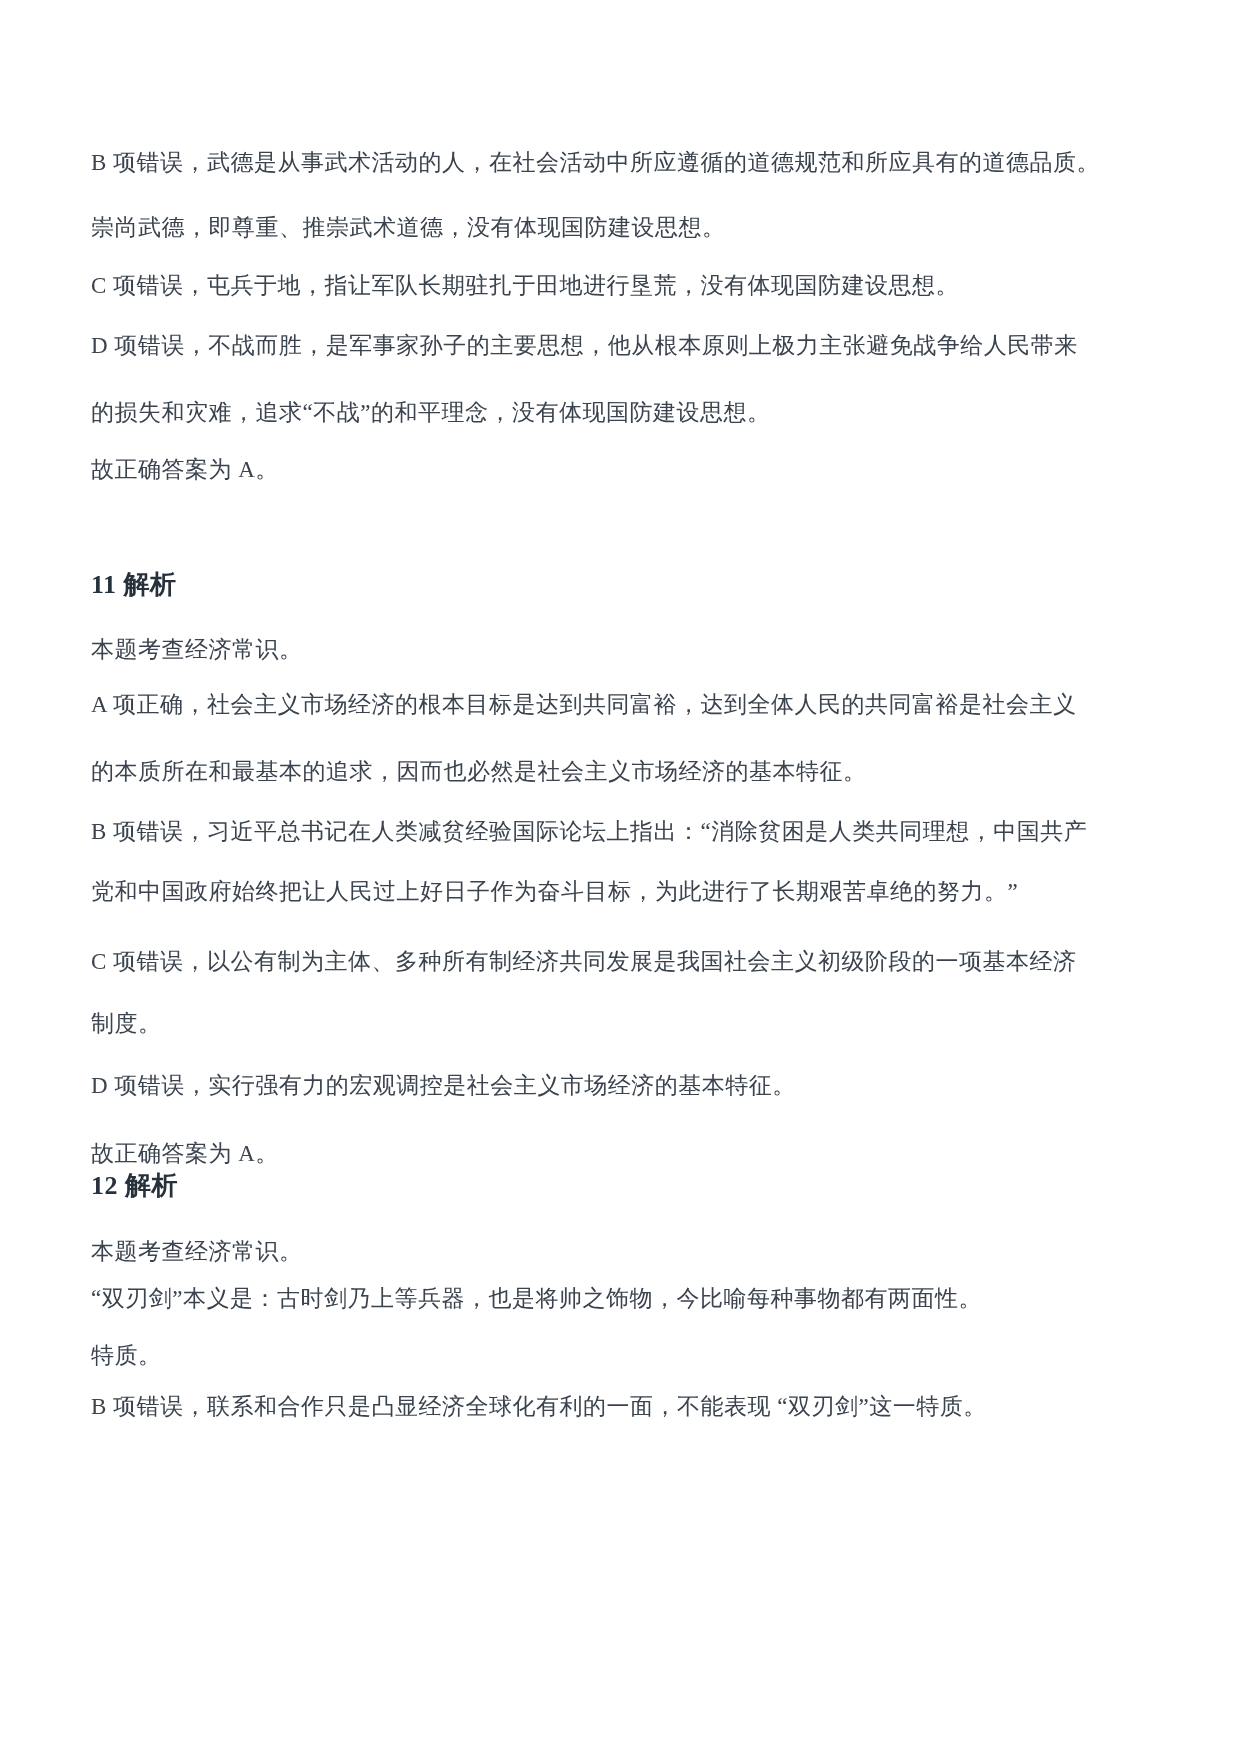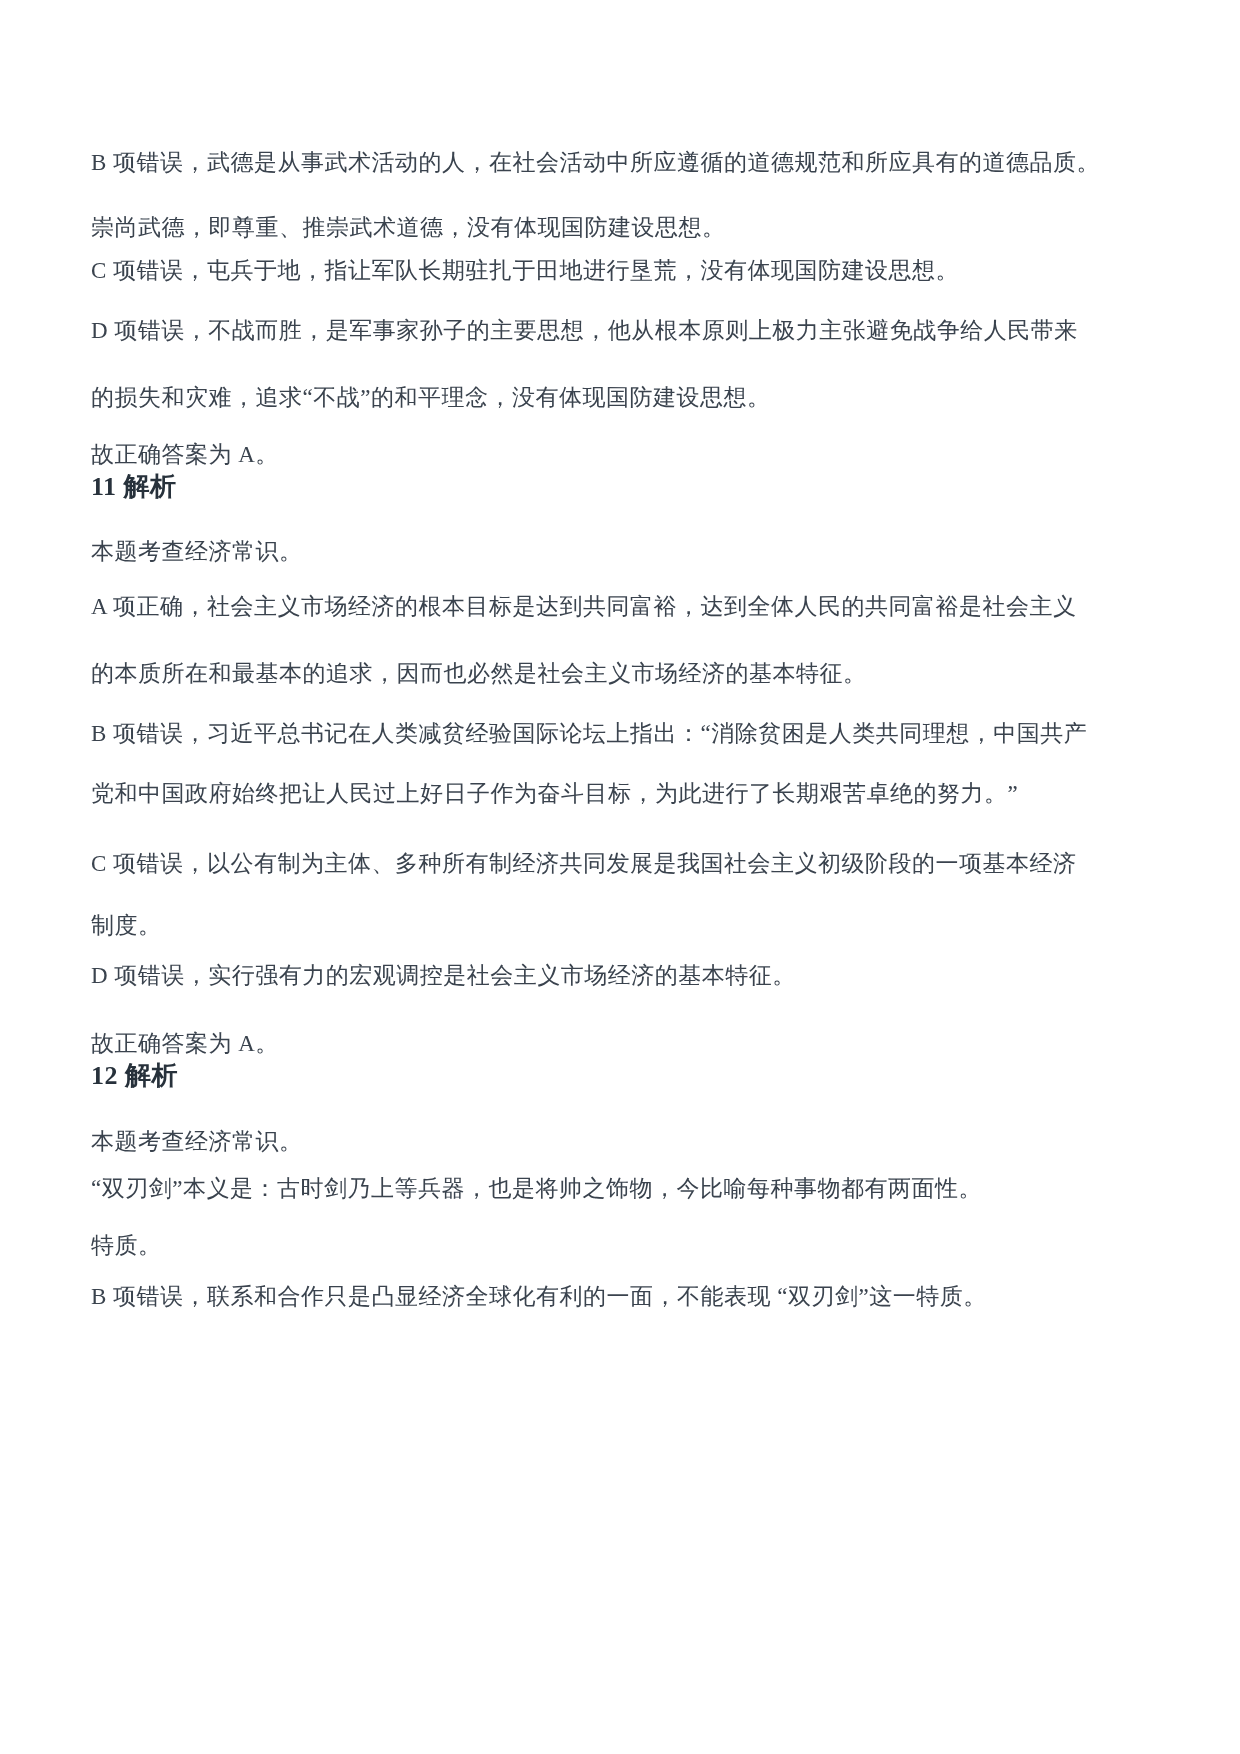--- a/index.html
+++ b/index.html
@@ -35,33 +35,33 @@
     white-space: nowrap;
   }
 </style>
 </head>
 <body>
 
 <div class="page">
   <div class="content">
     <div class="line">B 项错误，武德是从事武术活动的人，在社会活动中所应遵循的道德规范和所应具有的道德品质。</div>
     <div class="line" style="margin-top:35px">崇尚武德，即尊重、推崇武术道德，没有体现国防建设思想。</div>
-    <div class="line" style="margin-top:13px">C 项错误，屯兵于地，指让军队长期驻扎于田地进行垦荒，没有体现国防建设思想。</div>
+    <div class="line" style="margin-top:28px">C 项错误，屯兵于地，指让军队长期驻扎于田地进行垦荒，没有体现国防建设思想。</div>
     <div class="line" style="margin-top:30px">D 项错误，不战而胜，是军事家孙子的主要思想，他从根本原则上极力主张避免战争给人民带来</div>
     <div class="line" style="margin-top:37px">的损失和灾难，追求“不战”的和平理念，没有体现国防建设思想。</div>
     <div class="line" style="margin-top:27px">故正确答案为 A。</div>
-    <div class="heading" style="">11 解析</div>
+    <div class="heading" style="margin-top:83px">11 解析</div>
     <div class="line" style="margin-top:33px">本题考查经济常识。</div>
     <div class="line" style="margin-top:25px">A 项正确，社会主义市场经济的根本目标是达到共同富裕，达到全体人民的共同富裕是社会主义</div>
     <div class="line" style="margin-top:37px">的本质所在和最基本的追求，因而也必然是社会主义市场经济的基本特征。</div>
     <div class="line" style="margin-top:30px">B 项错误，习近平总书记在人类减贫经验国际论坛上指出：“消除贫困是人类共同理想，中国共产</div>
     <div class="line" style="margin-top:30px">党和中国政府始终把让人民过上好日子作为奋斗目标，为此进行了长期艰苦卓绝的努力。”</div>
     <div class="line" style="margin-top:40px">C 项错误，以公有制为主体、多种所有制经济共同发展是我国社会主义初级阶段的一项基本经济</div>
     <div class="line" style="margin-top:32px">制度。</div>
-    <div class="line" style="margin-top:20px">D 项错误，实行强有力的宏观调控是社会主义市场经济的基本特征。</div>
+    <div class="line" style="margin-top:32px">D 项错误，实行强有力的宏观调控是社会主义市场经济的基本特征。</div>
     <div class="line" style="margin-top:38px">故正确答案为 A。</div>
     <div class="heading" style="">12 解析</div>
     <div class="line" style="margin-top:34px">本题考查经济常识。</div>
     <div class="line" style="margin-top:17px">“双刃剑”本义是：古时剑乃上等兵器，也是将帅之饰物，今比喻每种事物都有两面性。</div>
     <div class="line" style="margin-top:27px">特质。</div>
     <div class="line" style="margin-top:21px">B 项错误，联系和合作只是凸显经济全球化有利的一面，不能表现 “双刃剑”这一特质。</div>
   </div>
 </div>
 
 </body></html>

